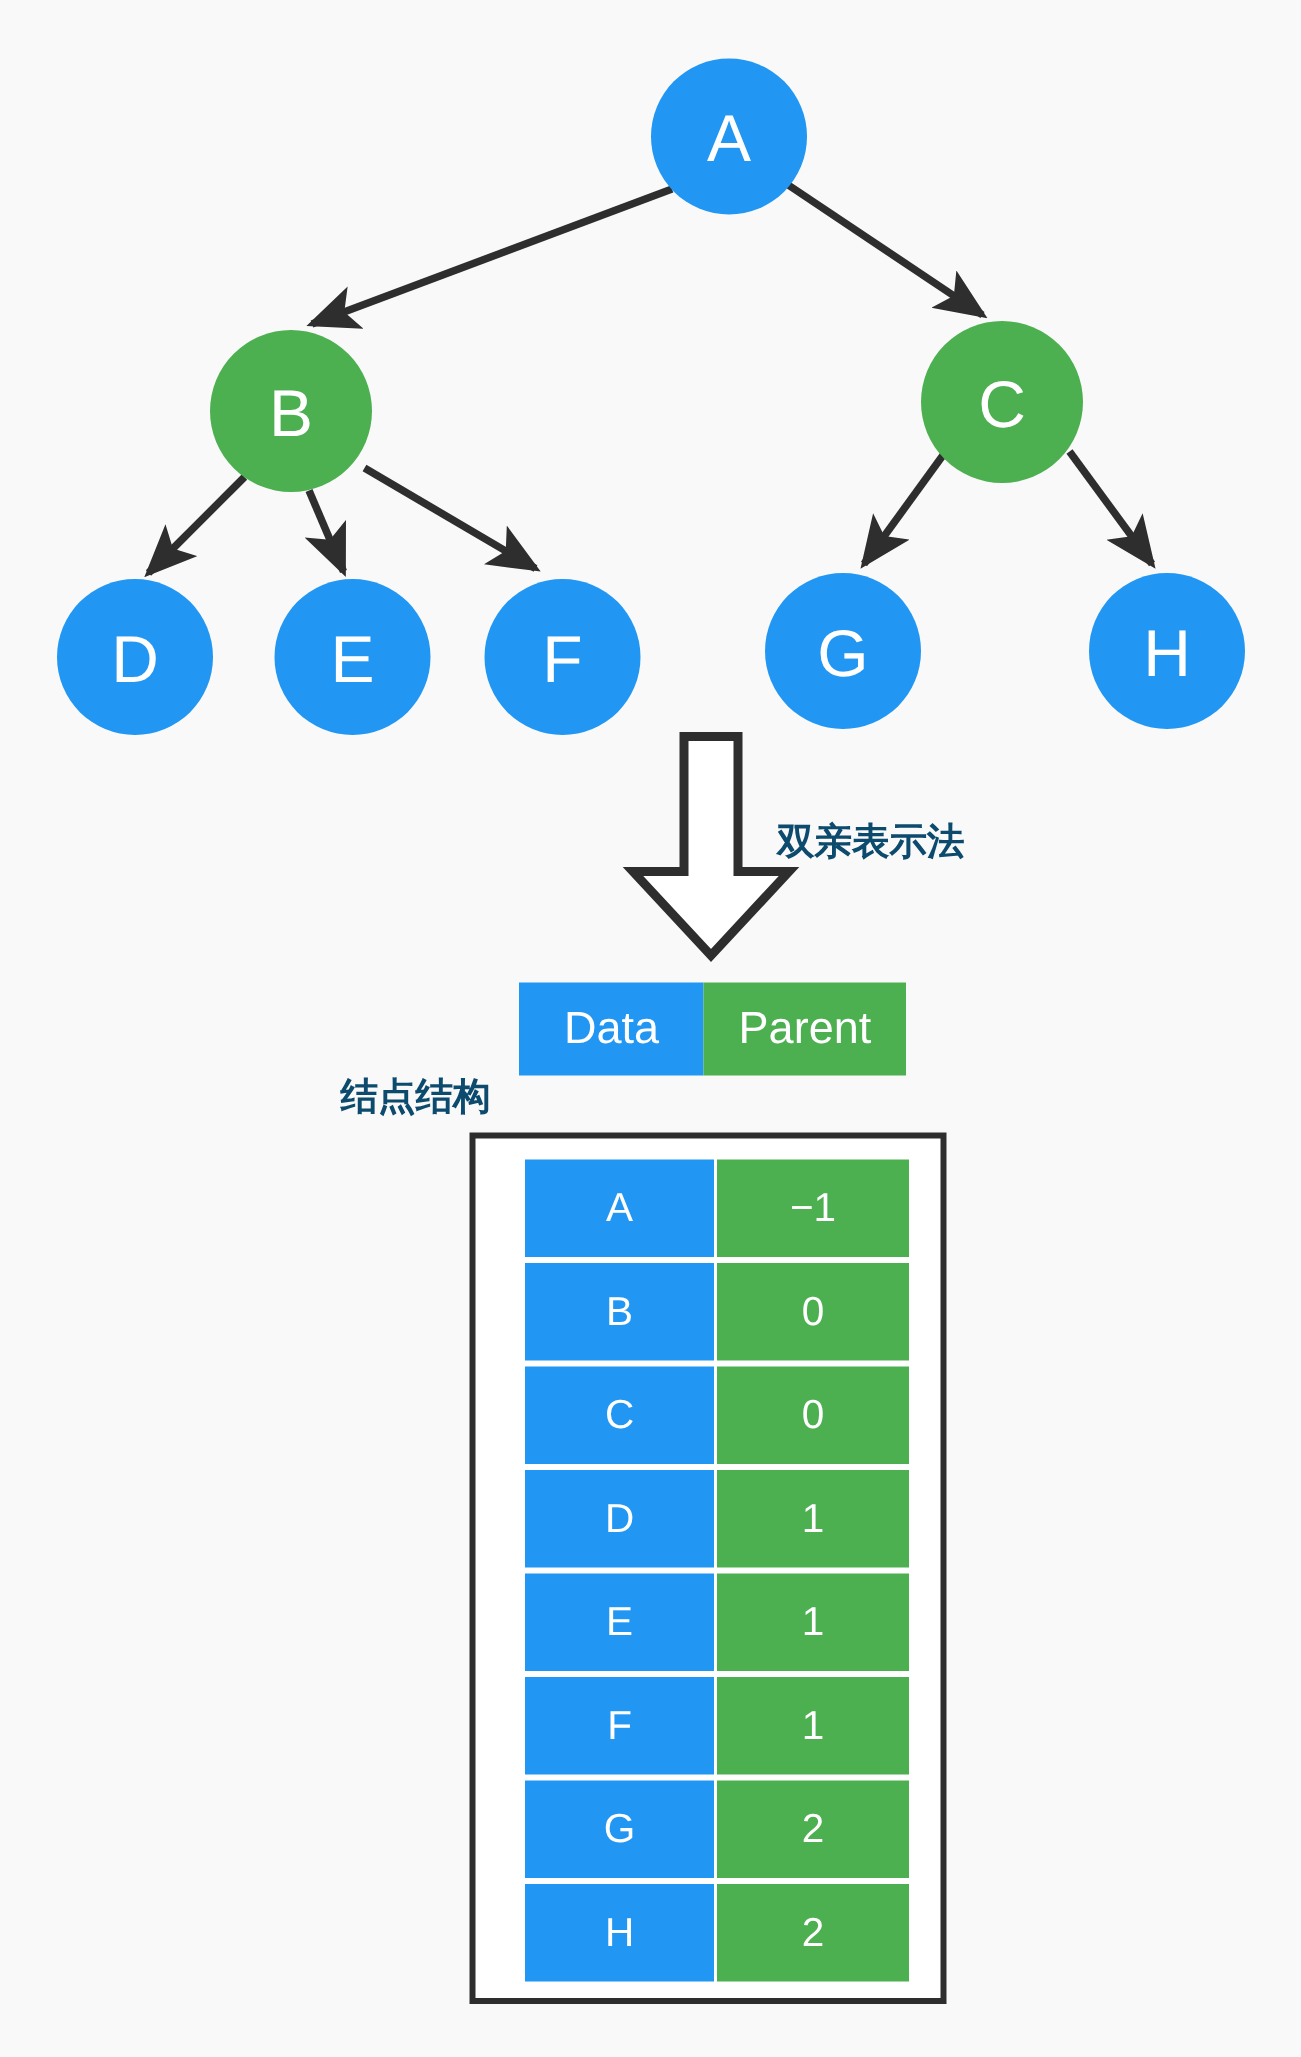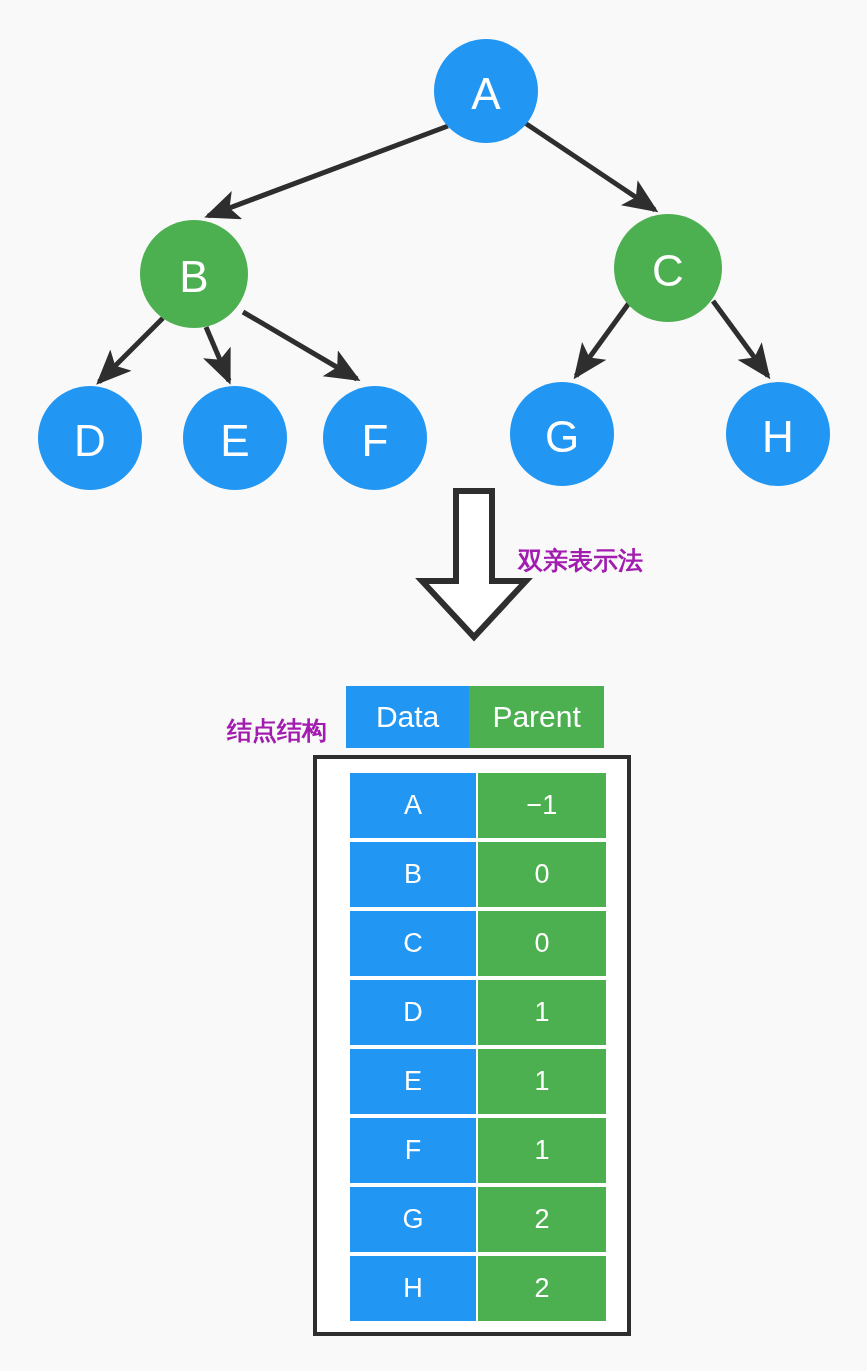--- a/index.html
+++ b/index.html
@@ -28,35 +28,35 @@
   }
   .node-label {
     font-family: "Liberation Sans", "DejaVu Sans", sans-serif;
     fill: #ffffff;
     font-size: 44px;
     text-anchor: middle;
     dominant-baseline: central;
   }
   .cn-label {
     position: absolute;
-    color: #a21caf;
+    color: #0c4a6e;
     font-size: 25px;
     font-weight: bold;
     font-family: "DejaVu Sans", "Liberation Sans", sans-serif;
     white-space: nowrap;
     letter-spacing: 0px;
   }
   #label-parent-rep { left: 518px; top: 544px; }
   #label-node-struct { left: 227px; top: 672px; margin-top: 42px; }
 
   
   #struct-box {
     position: absolute;
     left: 346px;
-    top: 686px;
+    top: 655px;
     width: 258px;
     height: 62px;
     display: flex;
     text-align: center;
   }
   #struct-box .cell {
     display: flex;
     align-items: center;
     justify-content: center;
     color: #ffffff;

